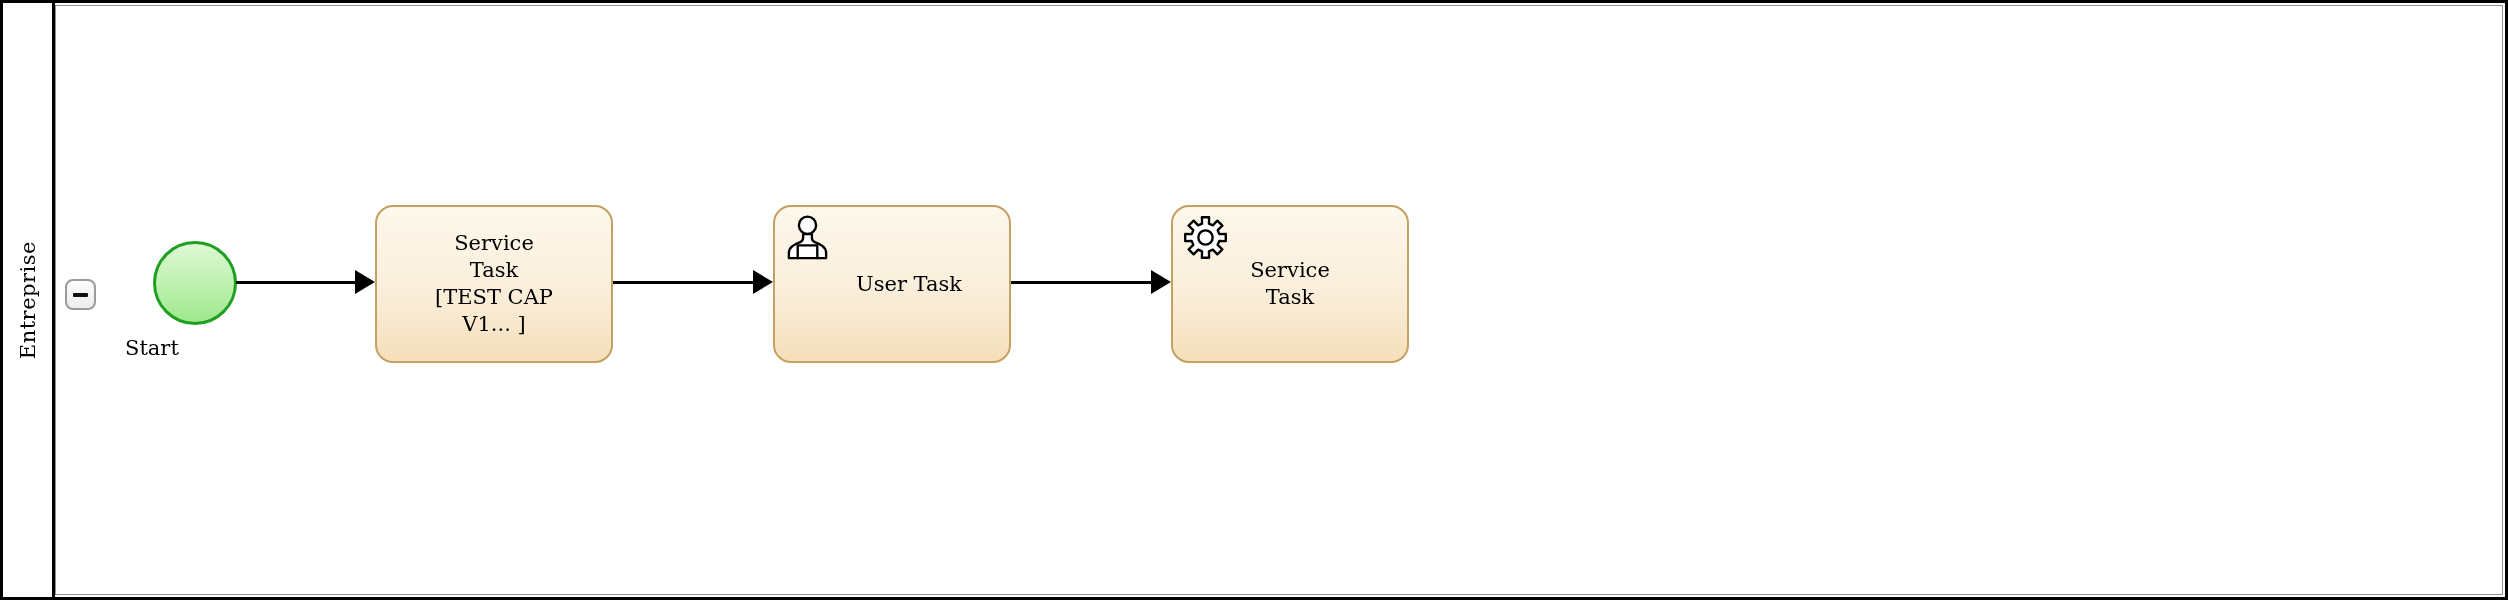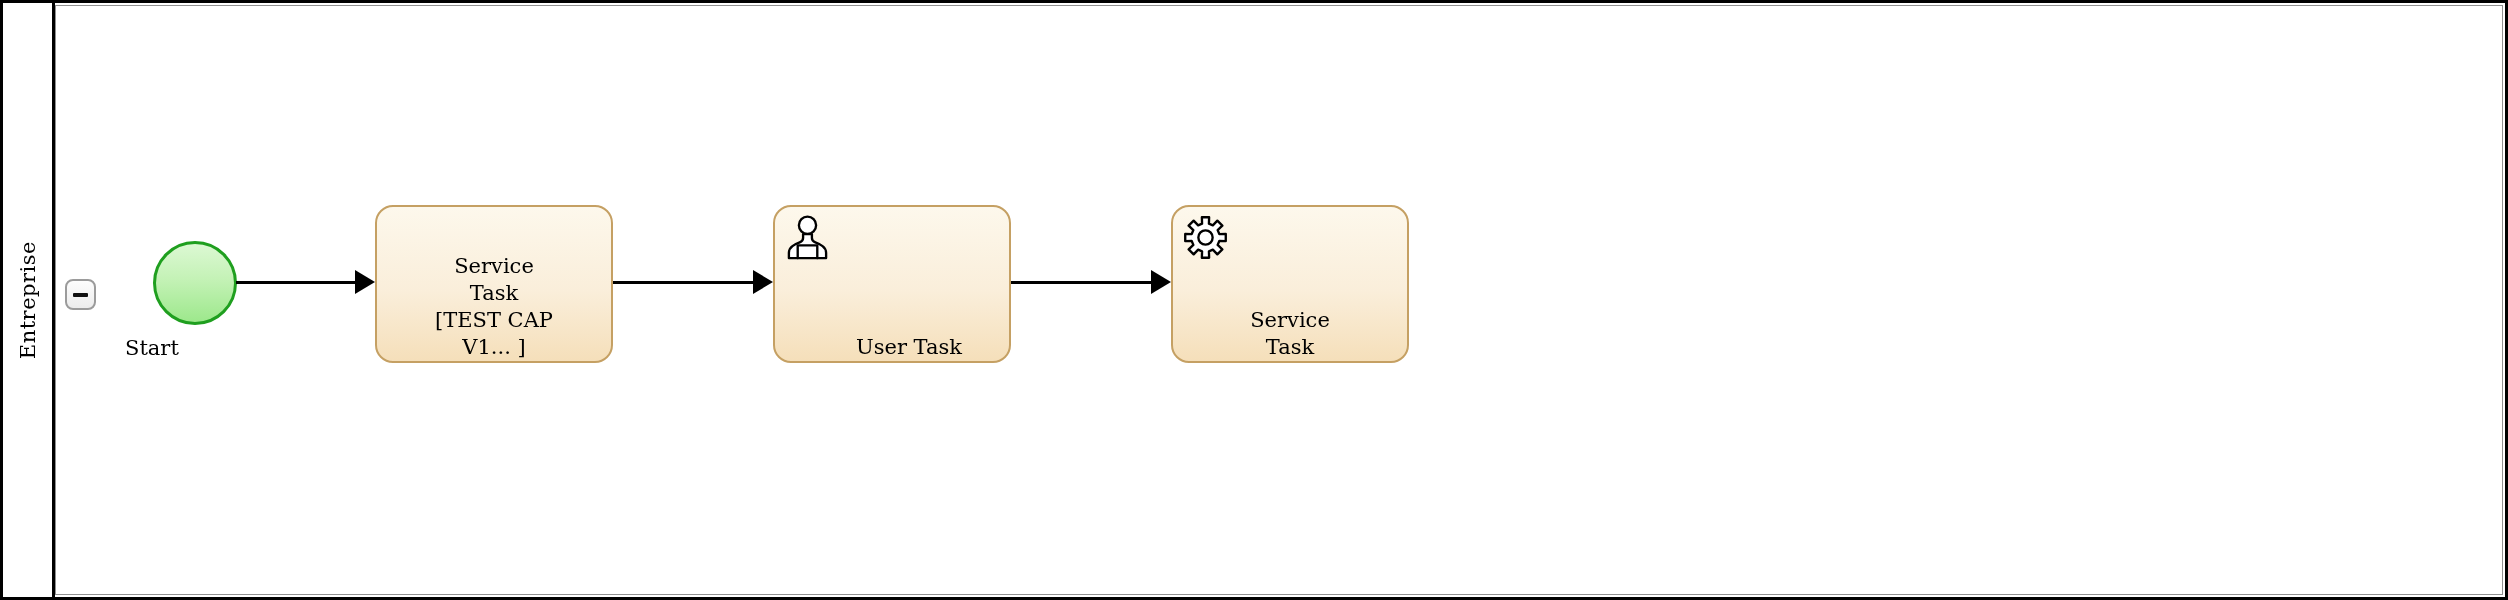--- a/index.html
+++ b/index.html
@@ -57,21 +57,21 @@
   .start-label{
     position:absolute;left:122px;top:332px;width:140px;
     text-align:left;font-size:21px;line-height:26px;
   }
   
   .task{
     position:absolute;top:202px;width:238px;height:158px;
     box-sizing:border-box;
     border:2.5px solid #c5a063;border-radius:18px;
     background:linear-gradient(180deg,#fdf8ec 0%,#faeeda 55%,#f5dfba 100%);
-    display:flex;flex-direction:column;align-items:center;justify-content:flex-end;
+    display:flex;flex-direction:column;align-items:center;justify-content:center;
     cursor:pointer;
   }
   .task.t1{left:372px;}
   .task.t2{left:770px;padding-left:34px;}
   .task.t3{left:1168px;}
   .task-line{
     font-size:21px;line-height:27px;text-align:center;white-space:pre;
   }
   .task-icon{
     position:absolute;left:9px;top:7px;width:47px;height:47px;

